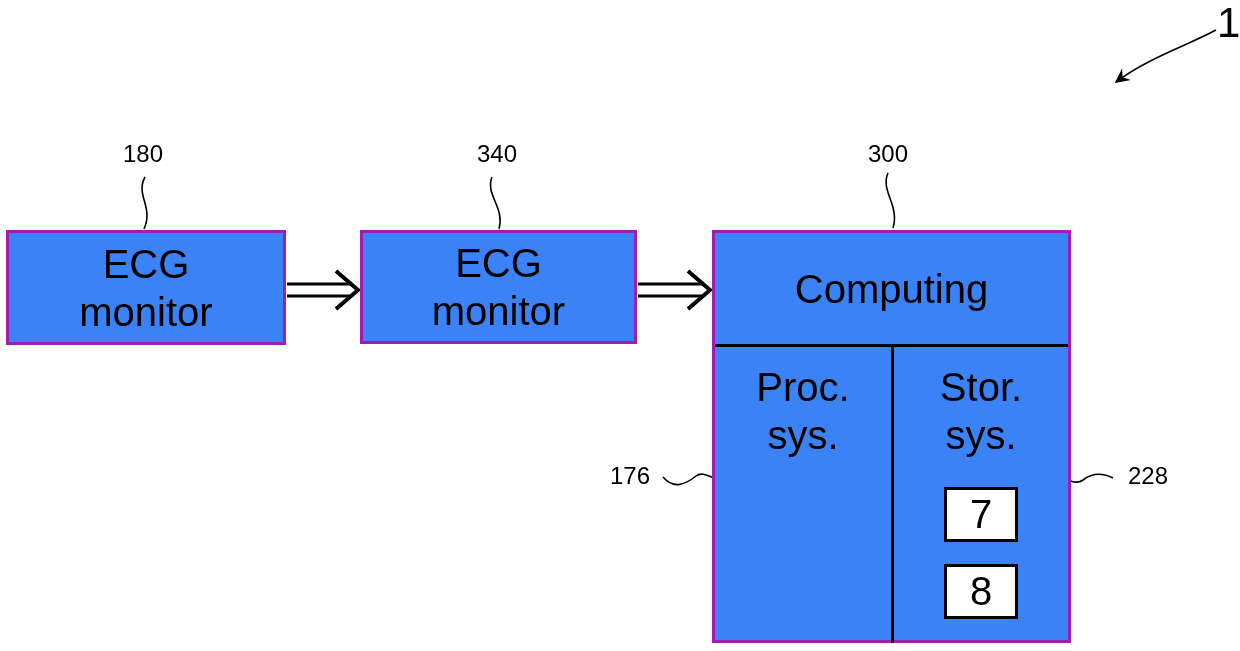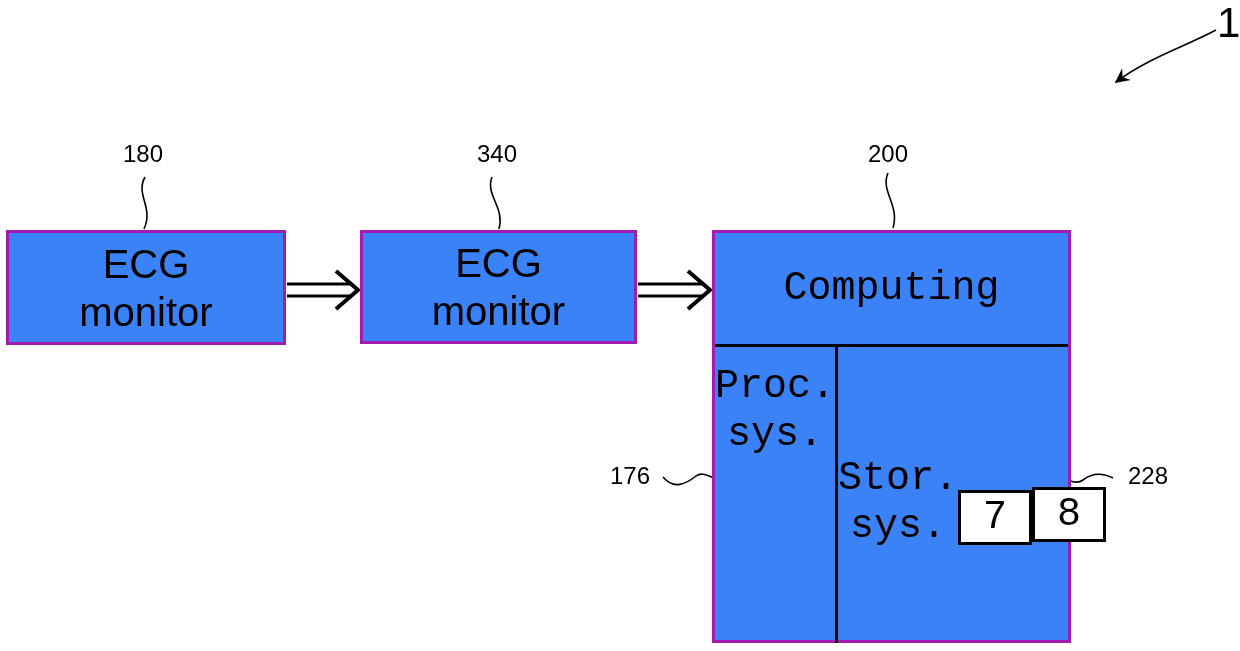--- a/index.html
+++ b/index.html
@@ -36,21 +36,20 @@
     white-space: nowrap;
   }
   .box-label span { display: block; }
 
   .box-monitor  { left: 6px;   top: 230px; width: 280px; height: 115px; }
   .box-database { left: 360px; top: 230px; width: 277px; height: 114px; }
 
   .box-computing {
     left: 712px; top: 230px; width: 359px; height: 413px;
     display: block;
-    font-family: Liberation Mono, monospace;
   }
   .cs-header {
     height: 114px;
     border-bottom: 3px solid #000;
     display: flex;
     align-items: center;
     justify-content: center;
   }
   .cs-body {
     display: flex;
@@ -60,21 +59,21 @@
     width: 179px;
     border-right: 3px solid #000;
     display: flex;
     justify-content: center;
     align-items: flex-start;
     padding-top: 16px;
   }
   .cs-cell-right {
     flex: 1;
     display: flex;
-    flex-direction: row;
+    flex-direction: column;
     align-items: center;
     padding-top: 16px;
     border-radius: 32px;
   }
   .module-box {
     width: 74px;
     height: 55px;
     border: 3px solid #000;
     background: #fff;
     display: flex;
@@ -128,21 +127,21 @@
     <path d="M888 173 C880 191 900 205 893 228" stroke="#000" stroke-width="1.6" fill="none"></path>
     <path d="M663 477 C674 490 686 484 696 476 C705 469 716 484 727 478" stroke="#000" stroke-width="1.6" fill="none"></path>
     <path d="M1054 485 C1063 470 1072 488 1083 480 C1092 473 1103 473 1113 478" stroke="#000" stroke-width="1.6" fill="none"></path>
 
     <path d="M1216 30 C1184 47 1148 58 1116 82" stroke="#000" stroke-width="1.6" fill="none" marker-end="url(#ah)"></path>
   </svg>
 
   <div class="ref-label ref-1">1</div>
   <div class="ref-label ref-180">180</div>
   <div class="ref-label ref-190">340</div>
-  <div class="ref-label ref-200">200</div>
+  <div class="ref-label ref-200">300</div>
   <div class="ref-label ref-201">176</div>
   <div class="ref-label ref-202">228</div>
 
   <div class="box box-monitor">
     <div class="box-label">
       <span>ECG</span>
       <span>monitor</span>
     </div>
   </div>
 

